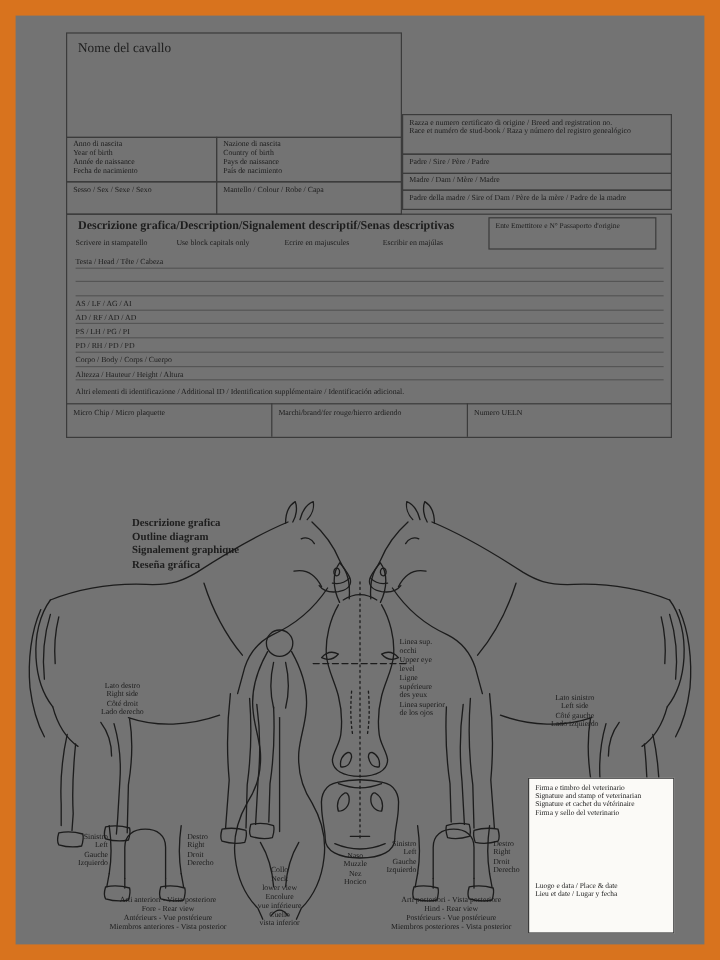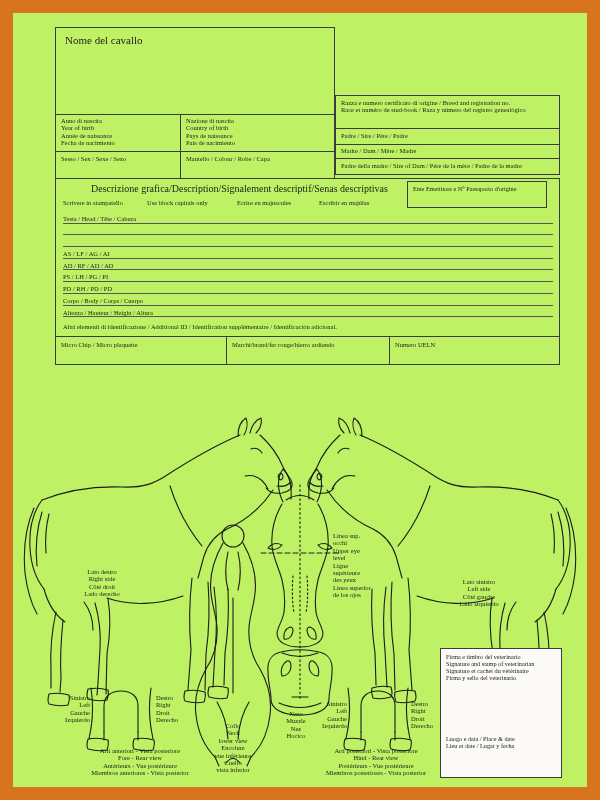--- a/index.html
+++ b/index.html
@@ -1,25 +1,25 @@
 <!DOCTYPE html>
 <html><head>
 <meta charset="utf-8">
 <style>
   html,body{margin:0;padding:0;background:#888;}
-  .page{position:relative;width:600px;height:800px;background:#bef264;overflow:hidden;
+  .page{position:relative;width:600px;height:800px;background:#737373;overflow:hidden;
         font-family:"Liberation Serif",serif;color:#1d1d1d;}
   .frame{position:absolute;inset:0;border:13px solid #d8731e;pointer-events:none;z-index:50;}
   .abs{position:absolute;}
   .box{position:absolute;border:1px solid #3b3b3b;box-sizing:border-box;background:transparent;}
   .lg{font-size:11px;line-height:13px;}
   .md{font-size:9.5px;line-height:11px;}
   .sm{font-size:6.5px;line-height:7.4px;}
   .xs{font-size:6.2px;line-height:7.1px;}
-  .b{font-weight:normal;margin-left:26px;}
+  .b{font-weight:bold;}
   .ml{white-space:pre-line;}
   .ctr{text-align:center;}
   .rgt{text-align:right;}
   .row{height:11.7px;border-bottom:1px solid #555;box-sizing:border-box;
        font-size:6.5px;line-height:7px;padding-top:3px;}
   .vline{position:absolute;width:1px;background:#3b3b3b;}
   .hline{position:absolute;height:1px;background:#3b3b3b;}
   svg{position:absolute;left:0;top:390px;pointer-events:none;}
   svg path,svg circle{fill:none;stroke:#1c1c1c;stroke-width:1.1;stroke-linecap:round;stroke-linejoin:round;}
 </style>
@@ -186,20 +186,24 @@
     </g>
 
     <g>
         <use href="#legpair"></use>
       </g>
     <g>
         <use href="#legpair" transform="translate(257,0)"></use>
       </g>
   </svg>
 
+  <div class="abs b ml" style="left:110px;top:430px;font-size:9px;line-height:11.5px;">Descrizione grafica
+Outline diagram
+Signalement graphique
+Reseña gráfica</div>
 
   <div class="abs sm ml ctr" style="left:67px;top:568px;width:70px;">Lato destro
 Right side
 Côté droit
 Lado derecho</div>
   <div class="abs sm ml ctr" style="left:444px;top:578px;width:70px;">Lato sinistro
 Left side
 Côté gauche
 Lado izquierdo</div>
   <div class="abs sm ml" style="left:333px;top:532px;width:58px;">Linea sup.

